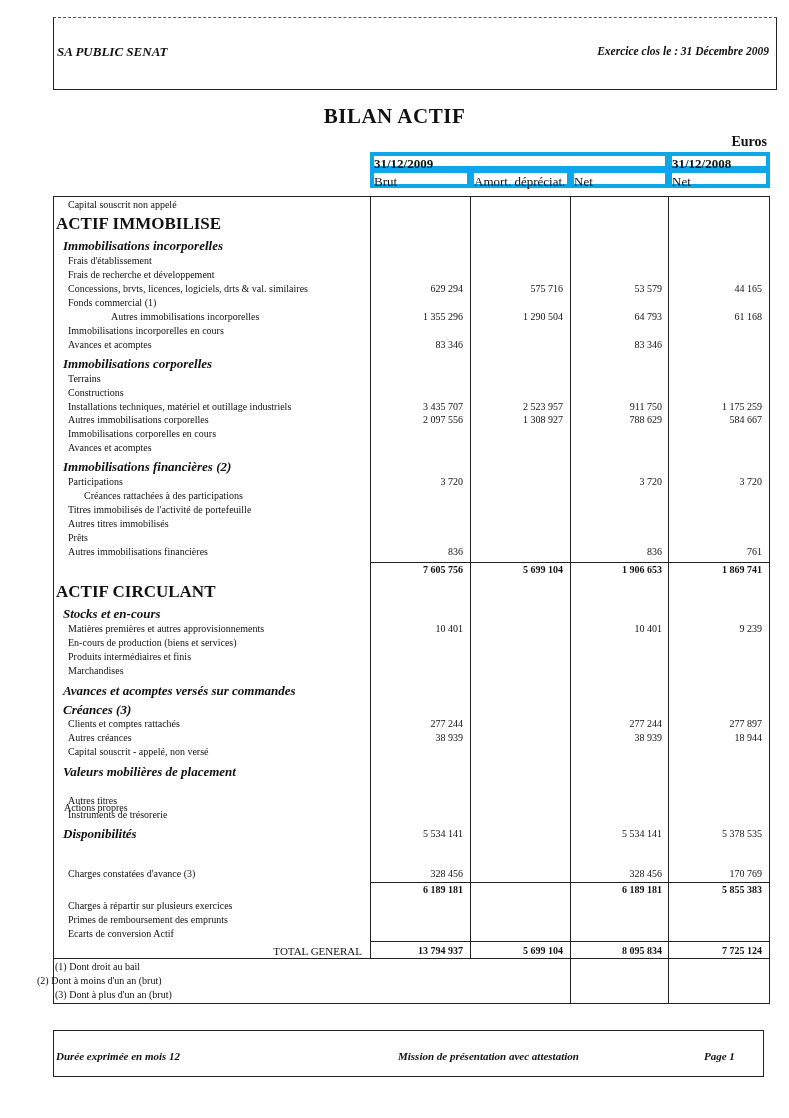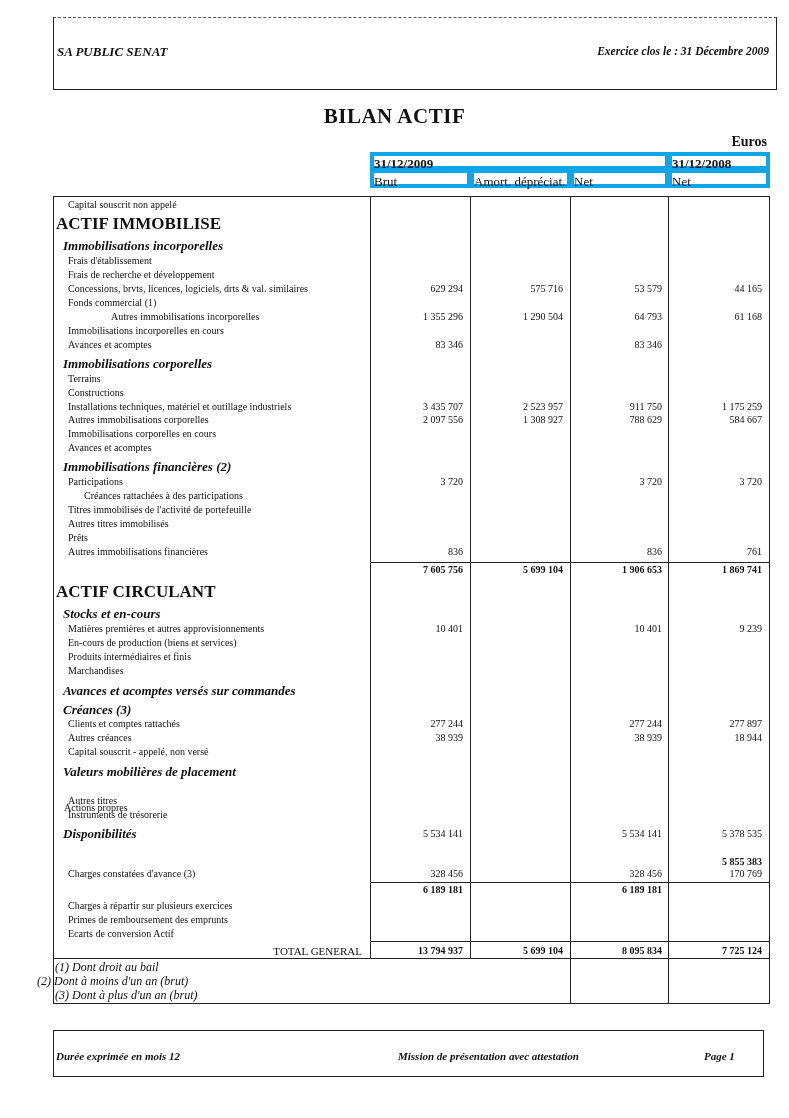--- a/index.html
+++ b/index.html
@@ -11,21 +11,21 @@
   .hdr-right { right:20px; top:45px; font-style:italic; font-weight:bold; font-size:11.5px; }
   .title { left:0; width:789px; top:104px; text-align:center; font-weight:bold; font-size:21px; letter-spacing:0.5px; }
   .euros { right:22px; top:134px; font-weight:bold; font-size:14px; }
   .colhdr { border:4px solid #0ea5e9; box-sizing:border-box; font-size:13px; text-align:left; }
   .colhdr.bold { font-weight:bold; }
   .vline { position:absolute; width:0; border-left:1px solid #222; }
   .hline { position:absolute; height:0; border-top:1px solid #222; }
   .lbl { position:absolute; white-space:nowrap; font-size:10px; line-height:12px; }
   .lbl.sec { font-weight:bold; font-size:17px; line-height:15px; }
   .lbl.sub { font-weight:bold; font-size:13px; line-height:15px;font-style:italic; }
-  .lbl.foot { font-style:italic; font-size:12px; }
+  .lbl.foot { font-size:10px; }
   .num { position:absolute; white-space:nowrap; font-size:10px; line-height:12px; text-align:right; width:90px; }
   .num.bold { font-weight:bold; }
   .footer-box { left:53px; top:1030px; width:711px; height:47px; border:1px solid #222; box-sizing:border-box; }
   .ftxt { position:absolute; font-style:italic; font-weight:bold; font-size:11px; white-space:nowrap; top:1050px; }
 </style>
 </head>
 <body>
 
 <div class="abs hdr-box"></div>
 <div class="abs hdr-left">SA PUBLIC SENAT</div>
@@ -136,21 +136,21 @@
     <div class="lbl sub" style="left: 63px; top: 826px;">Disponibilités</div>
     <div class="num" style="left: 373px; top: 828px;">5 534 141</div>
     <div class="num" style="left: 572px; top: 828px;">5 534 141</div>
     <div class="num" style="left: 672px; top: 828px;">5 378 535</div>
     <div class="lbl" style="left: 68px; top: 868px;">Charges constatées d'avance (3)</div>
     <div class="num" style="left: 373px; top: 868px;">328 456</div>
     <div class="num" style="left: 572px; top: 868px;">328 456</div>
     <div class="num" style="left: 672px; top: 868px;">170 769</div>
     <div class="num bold" style="left: 373px; top: 884px;">6 189 181</div>
     <div class="num bold" style="left: 572px; top: 884px;">6 189 181</div>
-    <div class="num bold" style="left: 672px; top: 856px;">5 855 383</div>
+    <div class="num bold" style="left: 672px; top: 884px;">5 855 383</div>
     <div class="lbl" style="left: 68px; top: 900px;">Charges à répartir sur plusieurs exercices</div>
     <div class="lbl" style="left: 68px; top: 914px;">Primes de remboursement des emprunts</div>
     <div class="lbl" style="left: 68px; top: 928px;">Ecarts de conversion Actif</div>
     <div class="lbl" style="right: 427px; font-size: 11px; top: 945px;">TOTAL GENERAL</div>
     <div class="num bold" style="left: 373px; top: 945px;">13 794 937</div>
     <div class="num bold" style="left: 473px; top: 945px;">5 699 104</div>
     <div class="num bold" style="left: 572px; top: 945px;">8 095 834</div>
     <div class="num bold" style="left: 672px; top: 945px;">7 725 124</div>
   </div>
 

